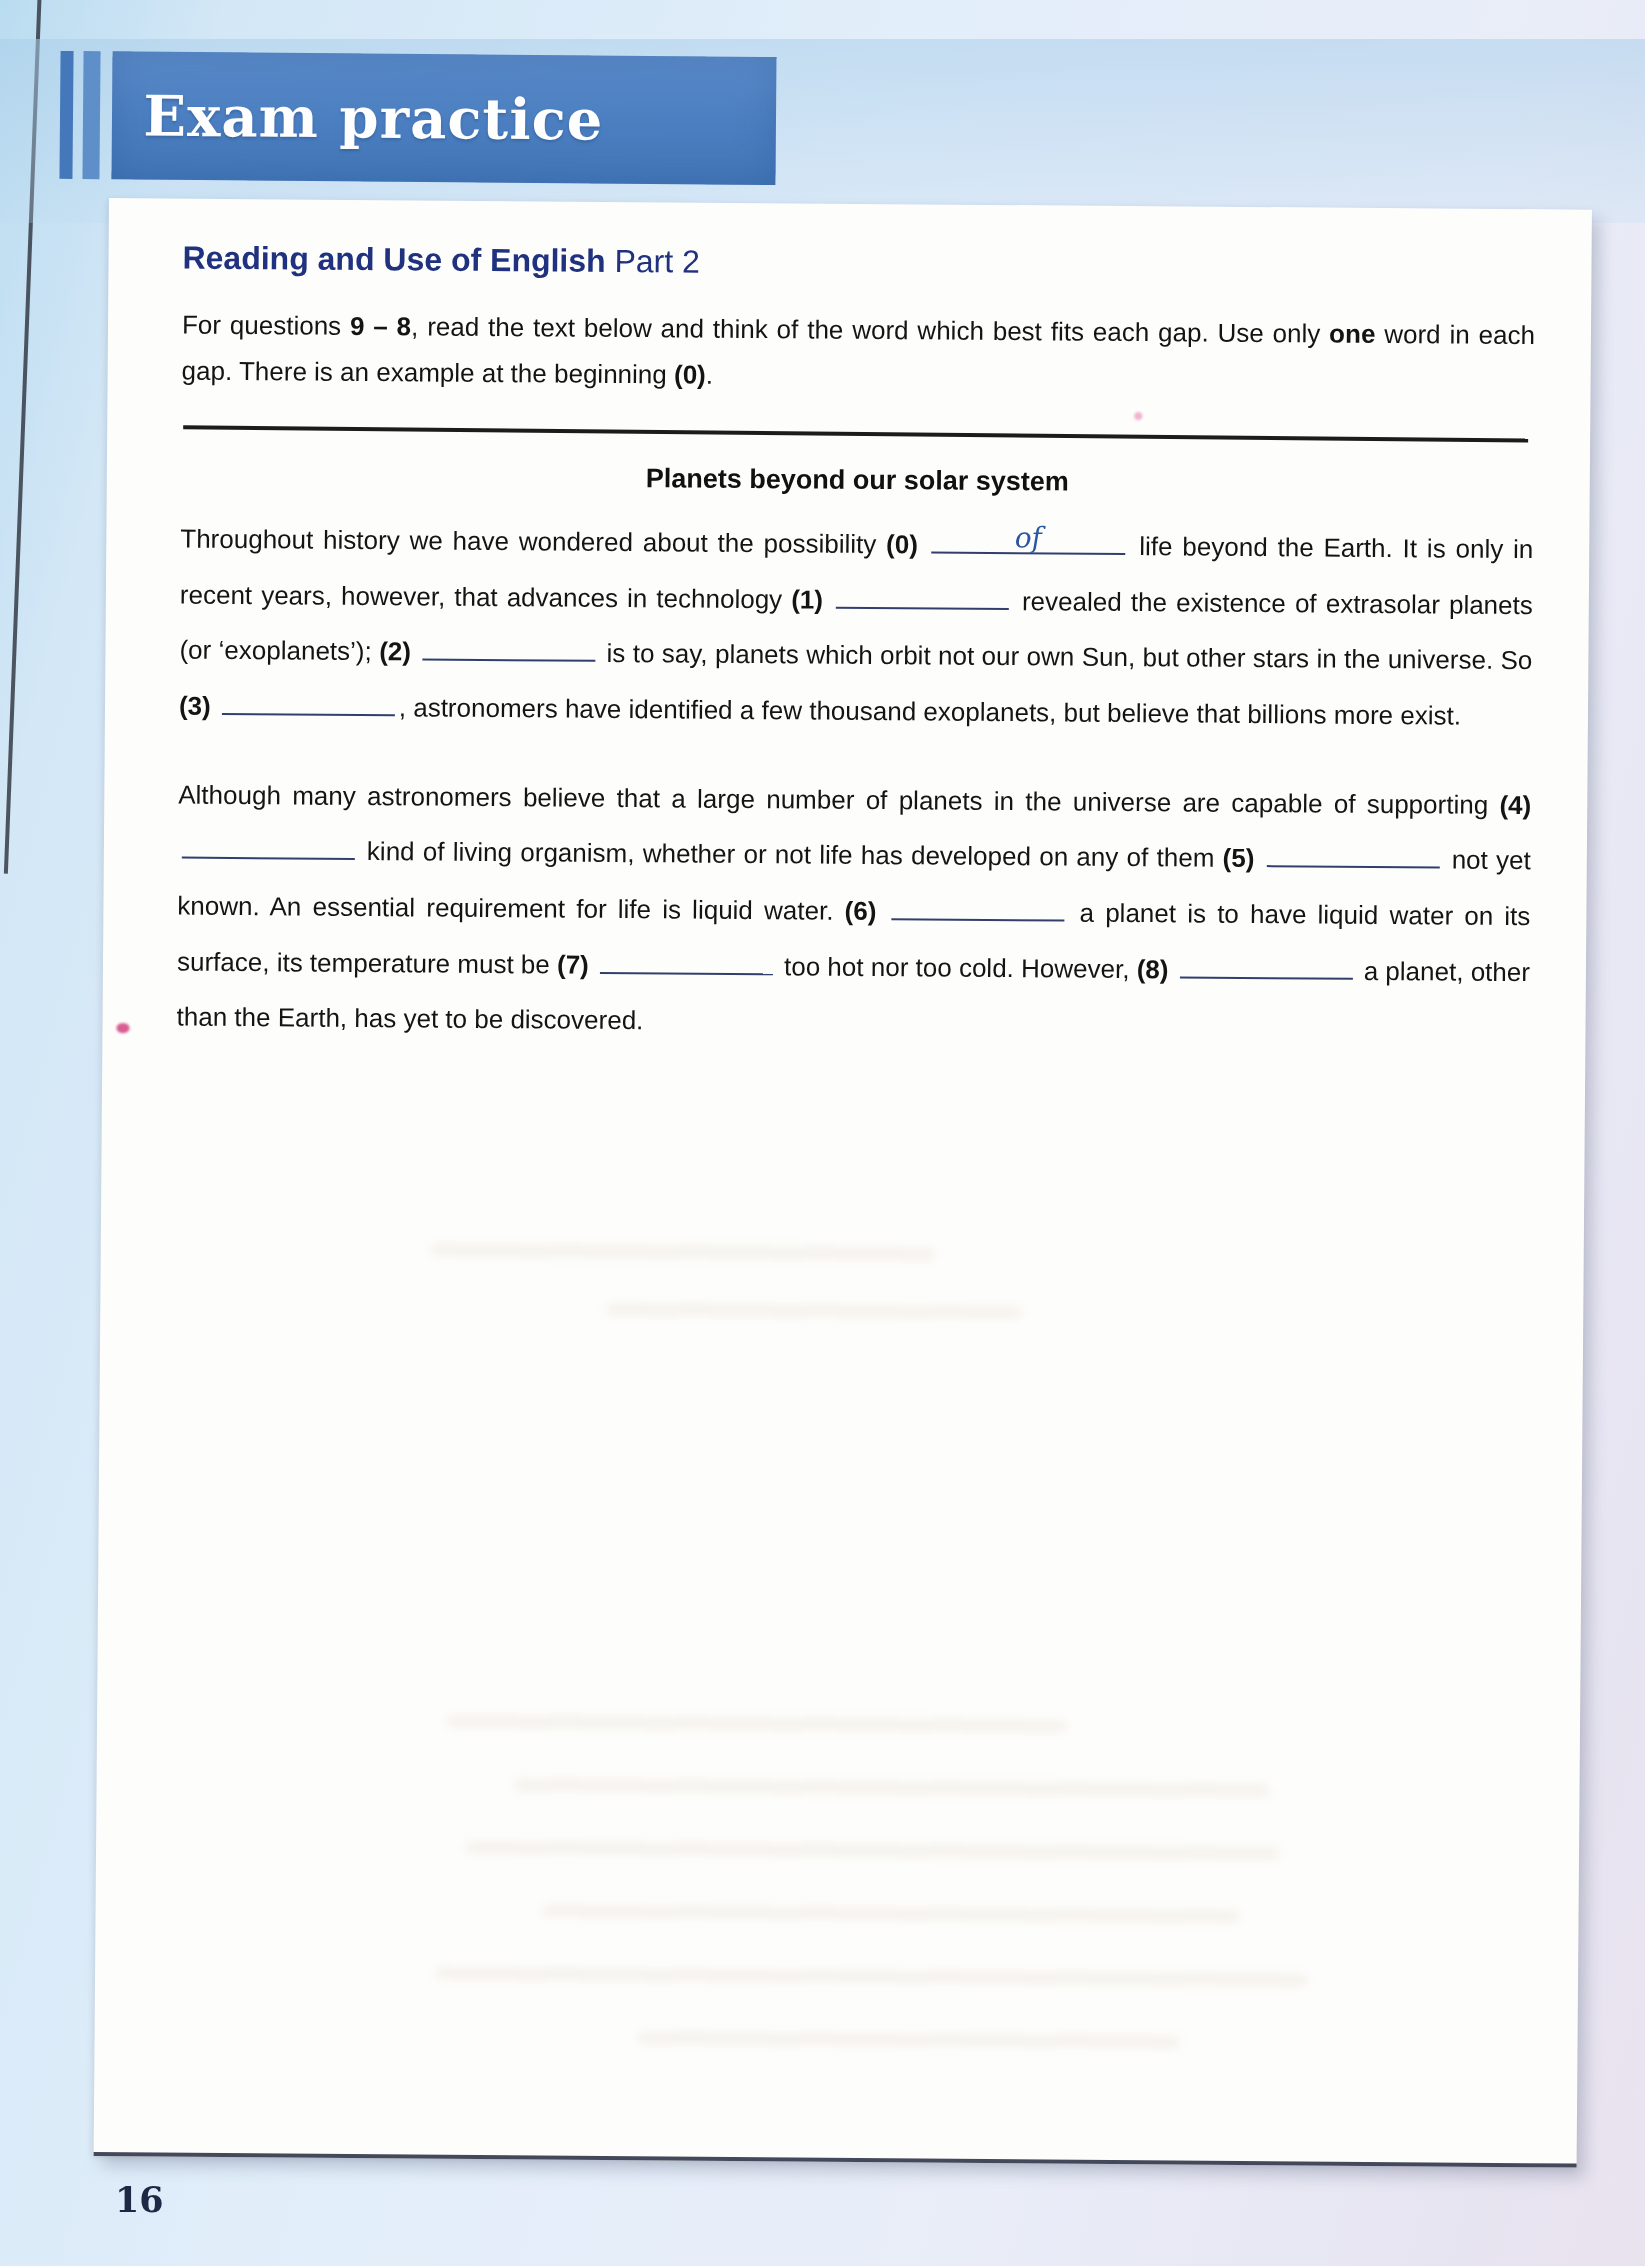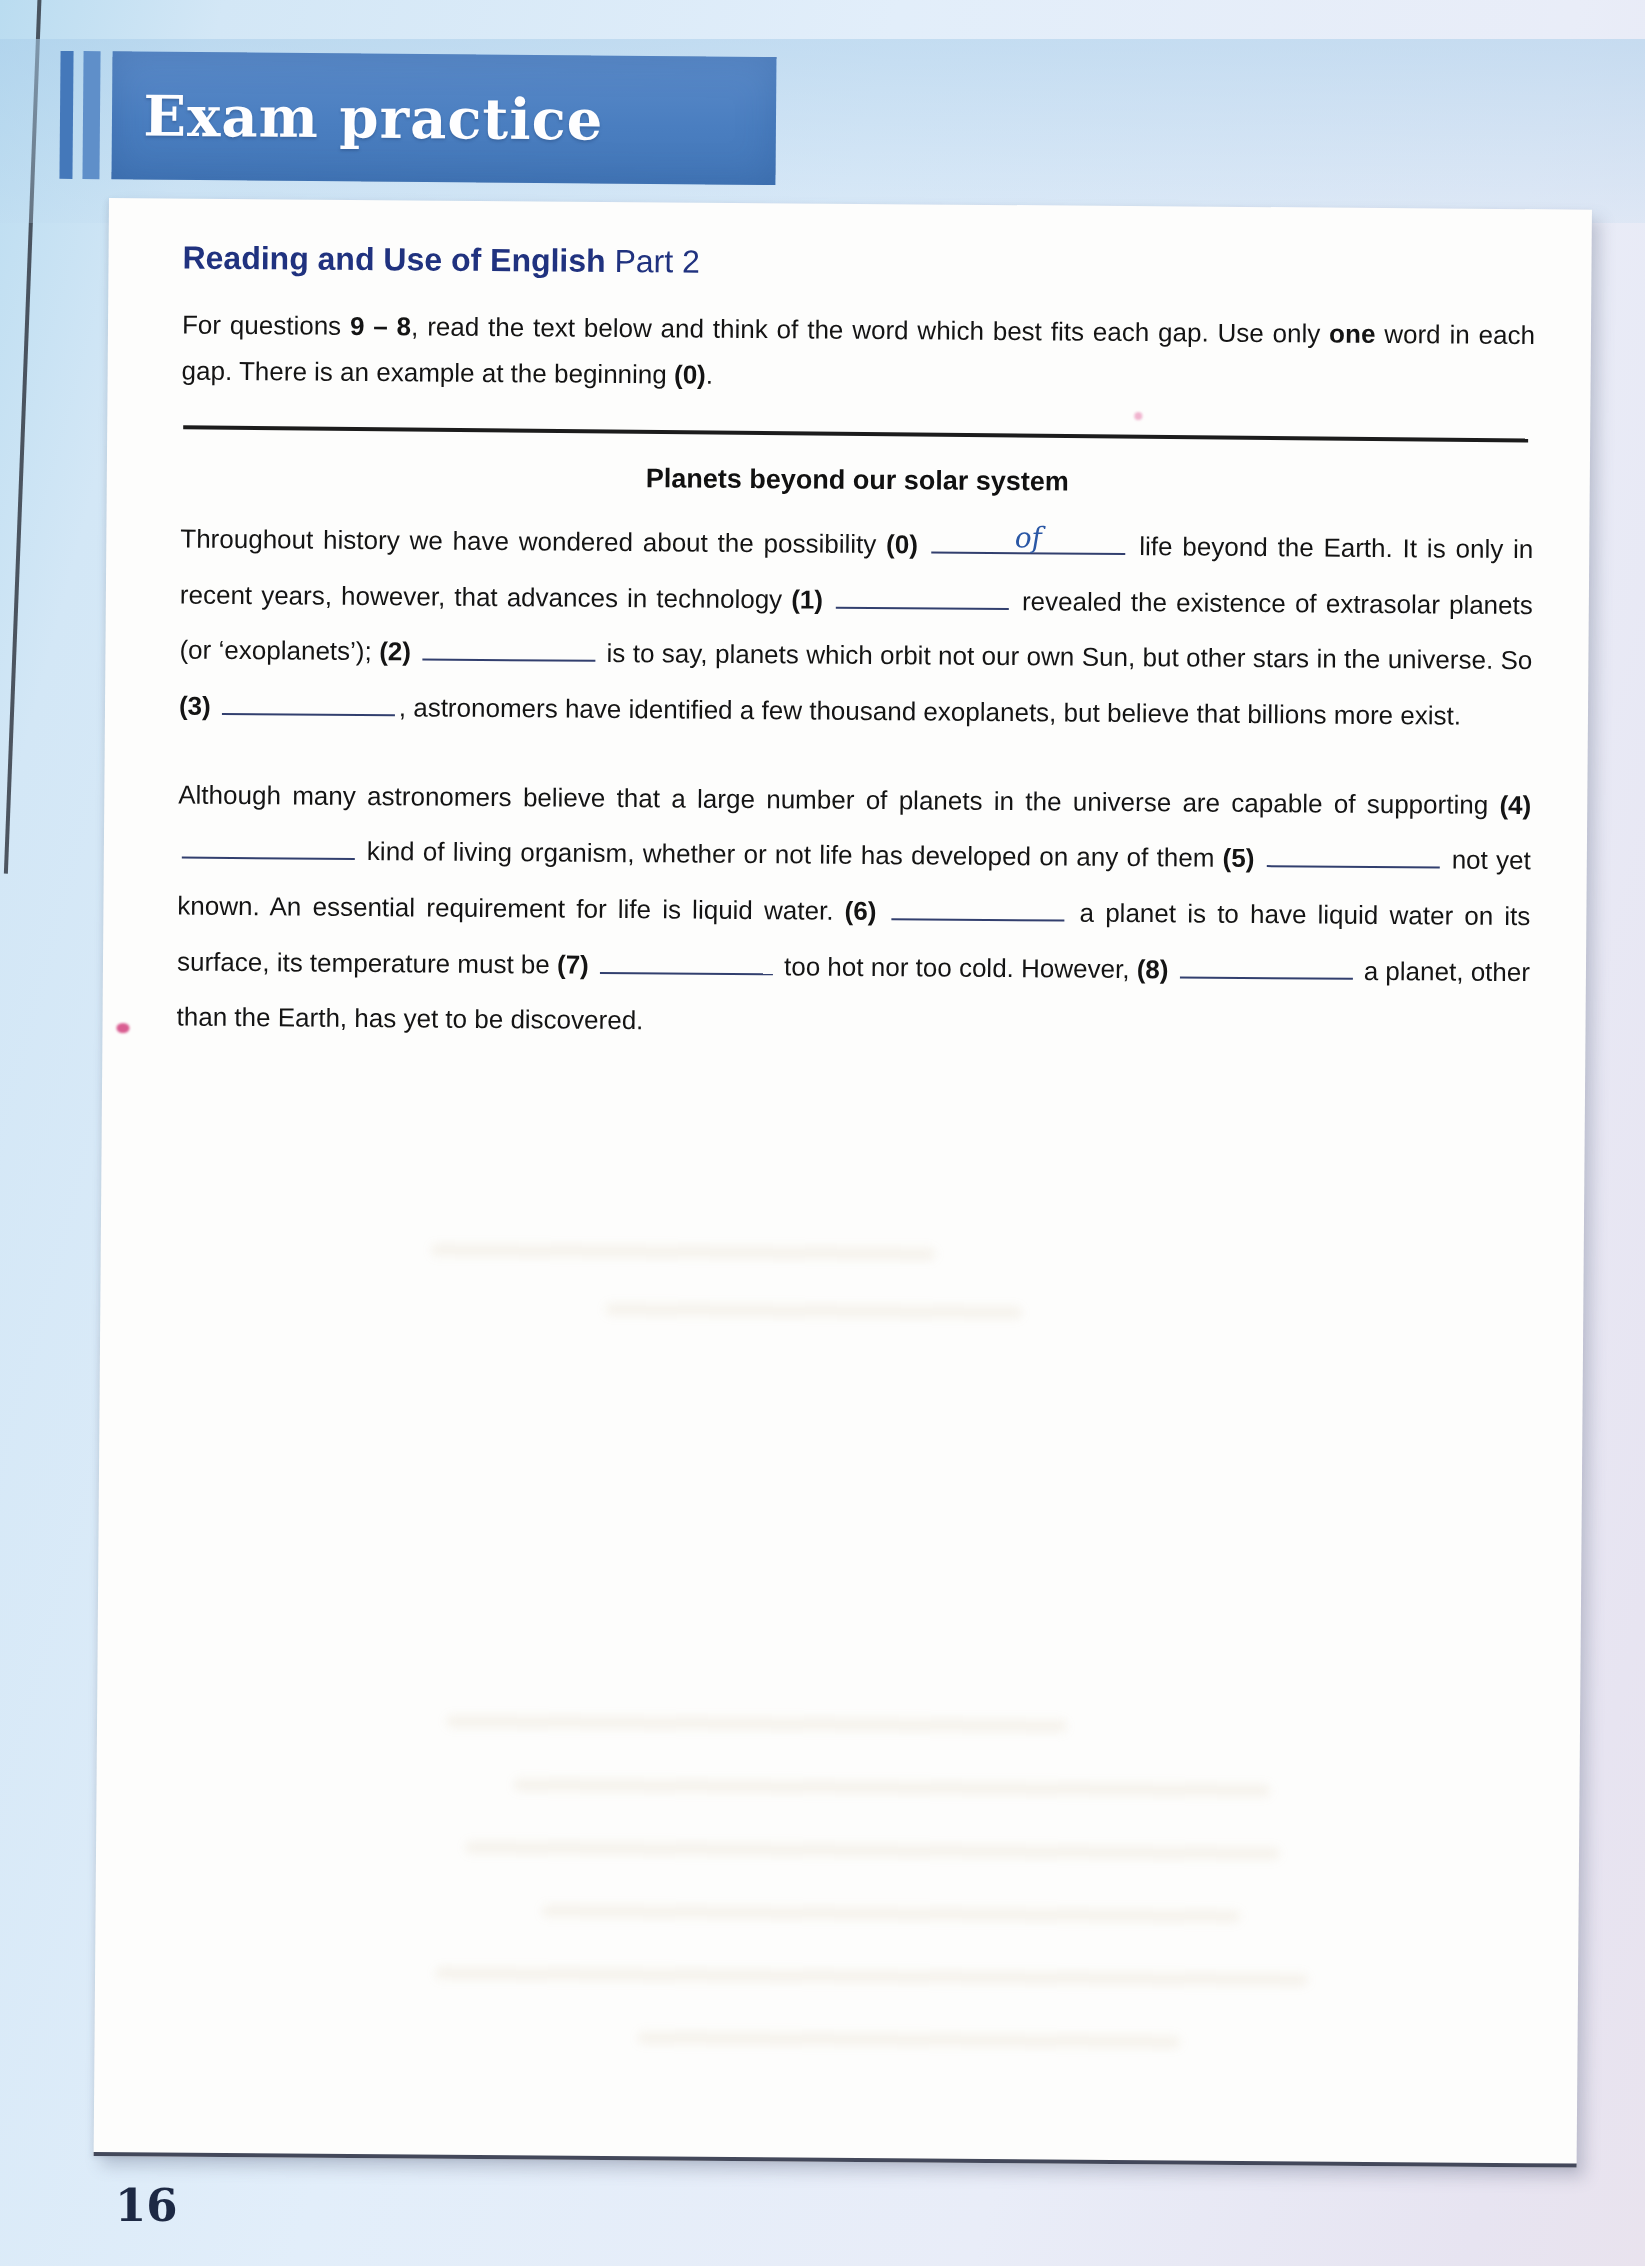--- a/index.html
+++ b/index.html
@@ -53,21 +53,21 @@
     font-family:"DejaVu Serif",serif;font-style:italic;font-size:28px;color:#2a57a5;
     transform:rotate(-2deg);line-height:1;
   }
   
   .ghost{position:absolute;height:12.6px;border-radius:6.8px;background:rgba(185,160,105,.10);filter:blur(4.9px);}
   .pencil-dot{position:absolute;width:13.6px;height:9.7px;border-radius:50%;background:rgba(205,40,110,.75);filter:blur(1px);}
   .pencil-dot.small{width:7.8px;height:7.8px;background:rgba(230,120,170,.55);}
 
   .page-number{
     position:absolute;left:115px;top:2179px;
-    font-family:"DejaVu Serif",serif;font-weight:bold;font-size:45px;color:#1d2944;
+    font-family:"DejaVu Serif",serif;font-weight:bold;font-size:35px;color:#1d2944;
   }
 </style>
 </head>
 <body>
 
 <div class="scan-edge"></div>
 <div class="top-band"></div>
 
 <div class="banner">
   <div class="stripe1"></div>

